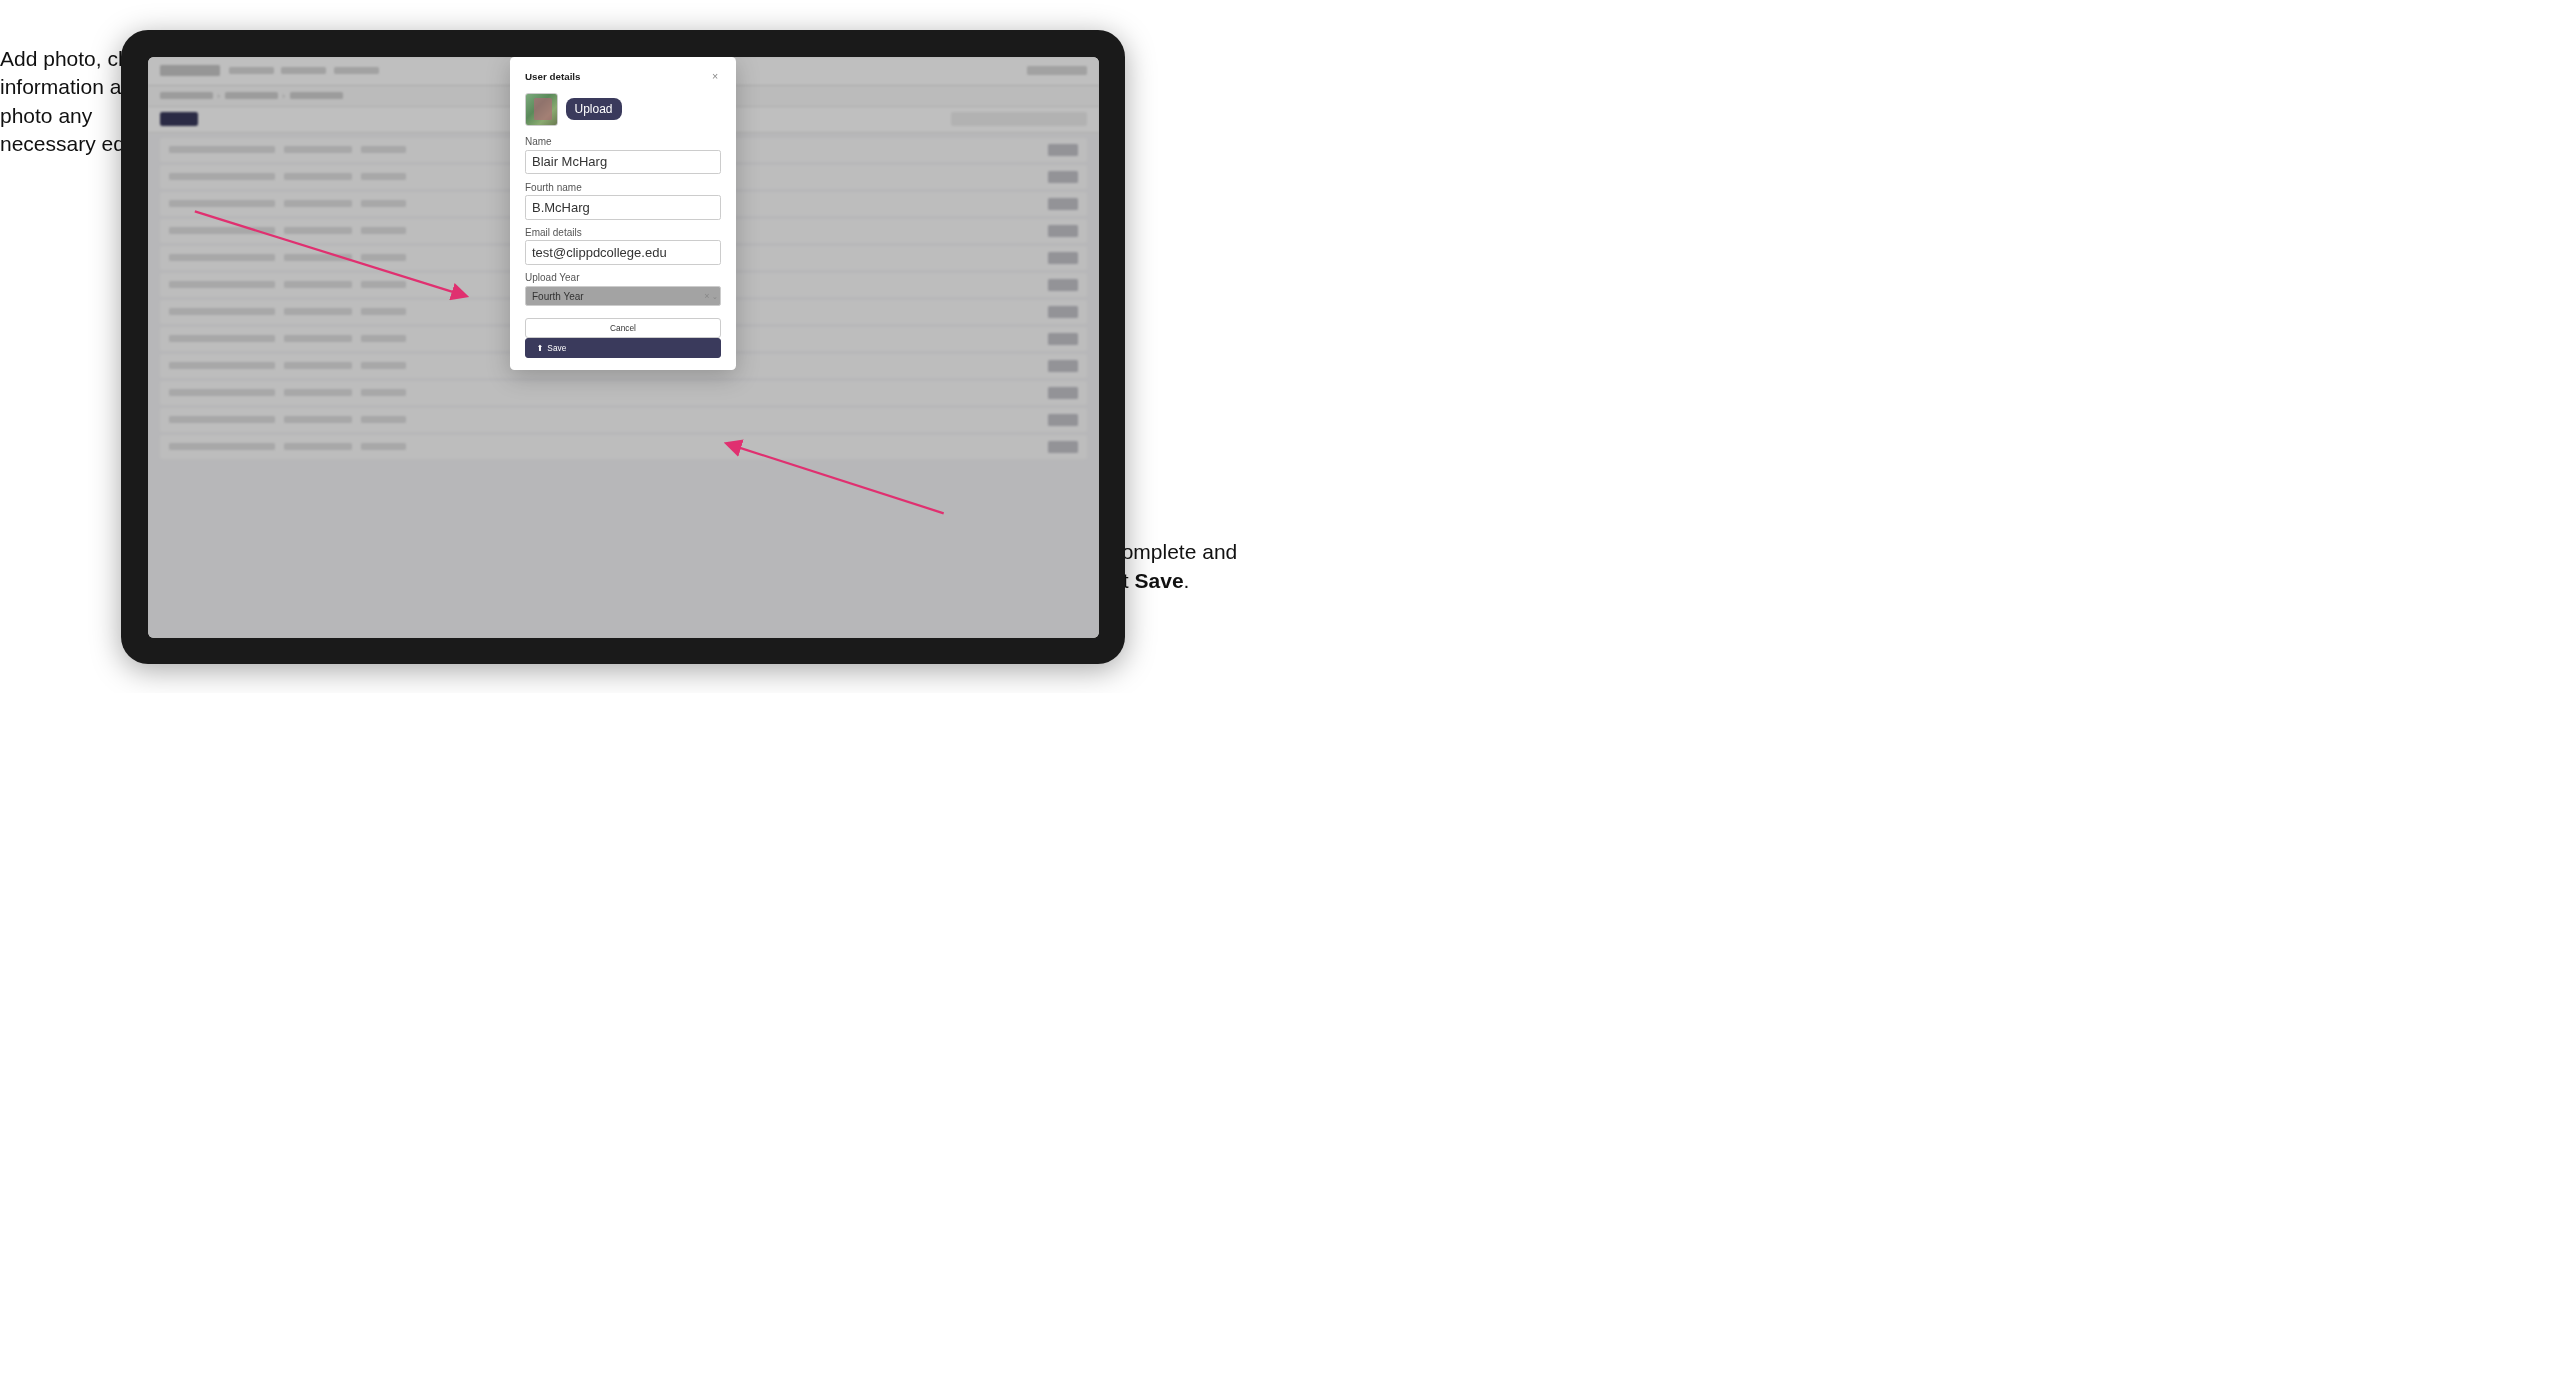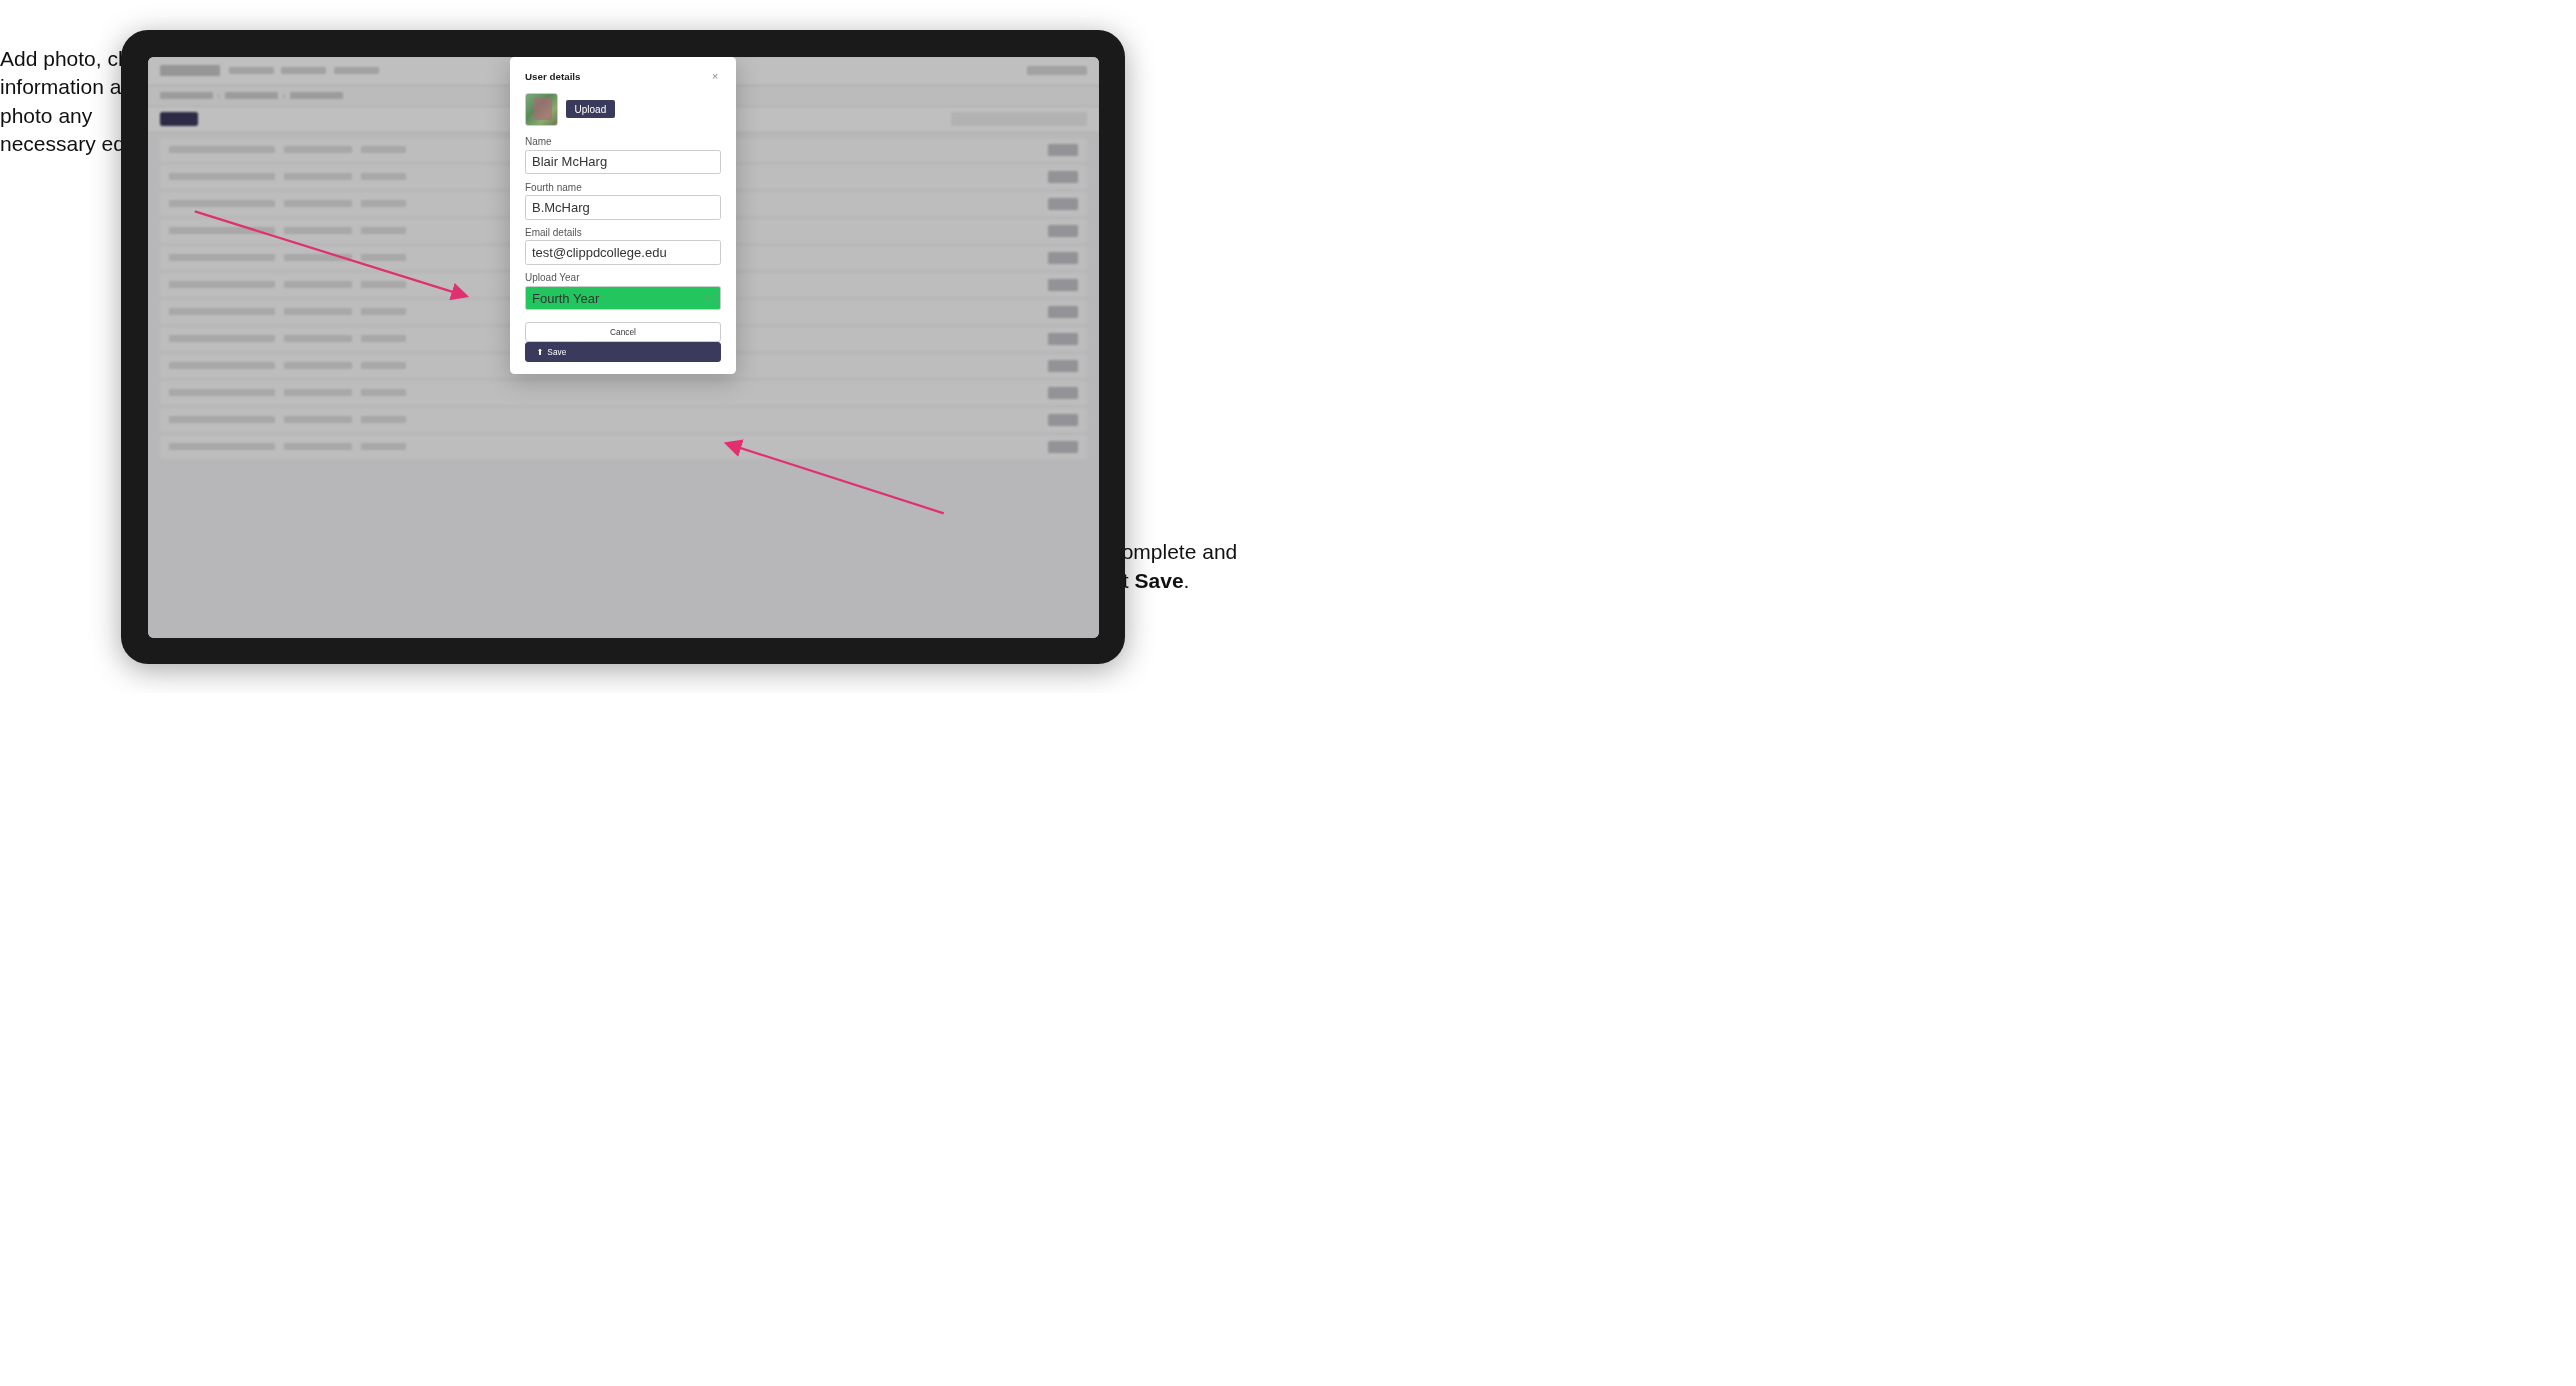--- a/index.html
+++ b/index.html
@@ -258,23 +258,23 @@
       left: 7.5px;
       width: 18px;
       height: 22.6px;
       background: rgba(180,100,120,0.6);
       border-radius: 1.5px;
     }
     .upload-btn {
       background: #3a3a5c;
       color: #fff;
       border: none;
-      border-radius: 2px;
+      border-radius: 8px;
       padding: 3.8px 9px;
-      font-size: 10px;
+      font-size: 12px;
       cursor: pointer;
     }
 
     
     .form-group {
       margin-bottom: 7.5px;
     }
     .form-label {
       font-size: 10px;
       color: #555;
@@ -295,23 +295,23 @@
     
     .select-wrapper {
       position: relative;
       width: 100%;
     }
     .select-input {
       width: 100%;
       border: 0.8px solid #ccc;
       border-radius: 2.3px;
       padding: 3.8px 38px 3.8px 6px;
-      font-size: 13px;
+      font-size: 10px;
       color: #333;
-      background: #22c55e;
+      background: #a3a3a3;
       appearance: none;
       outline: none;
       cursor: pointer;
     }
     .select-icons {
       position: absolute;
       right: 3px;
       top: 50%;
       transform: translateY(-50%);
       display: flex;

